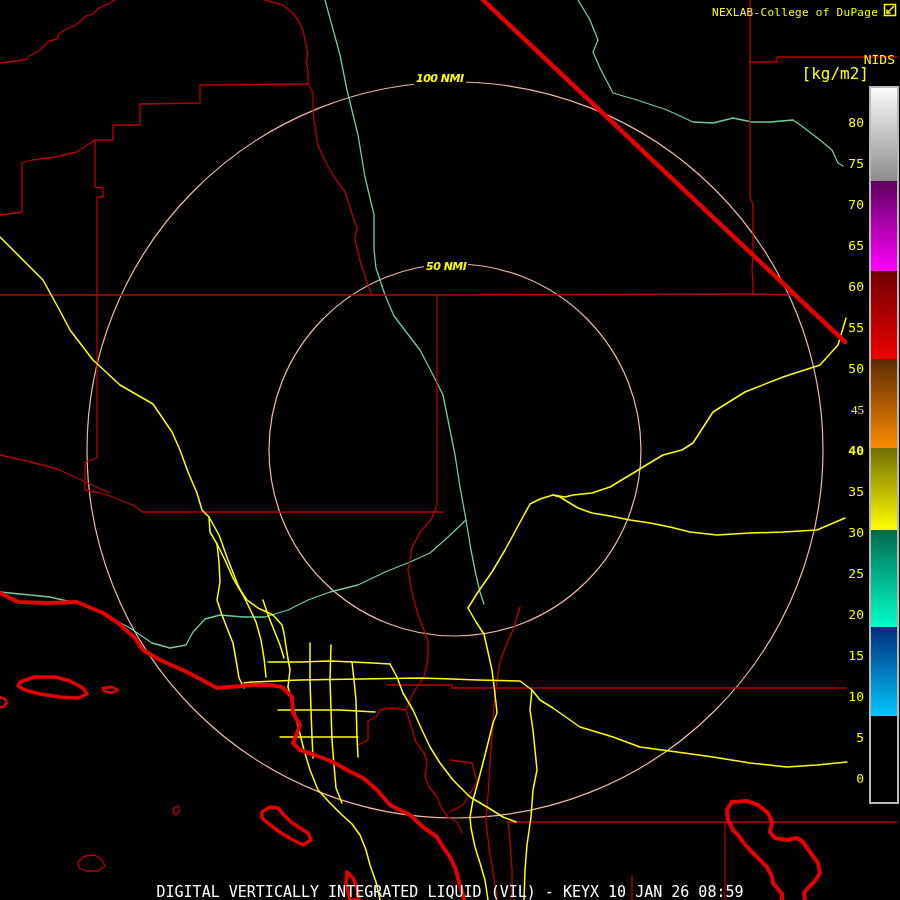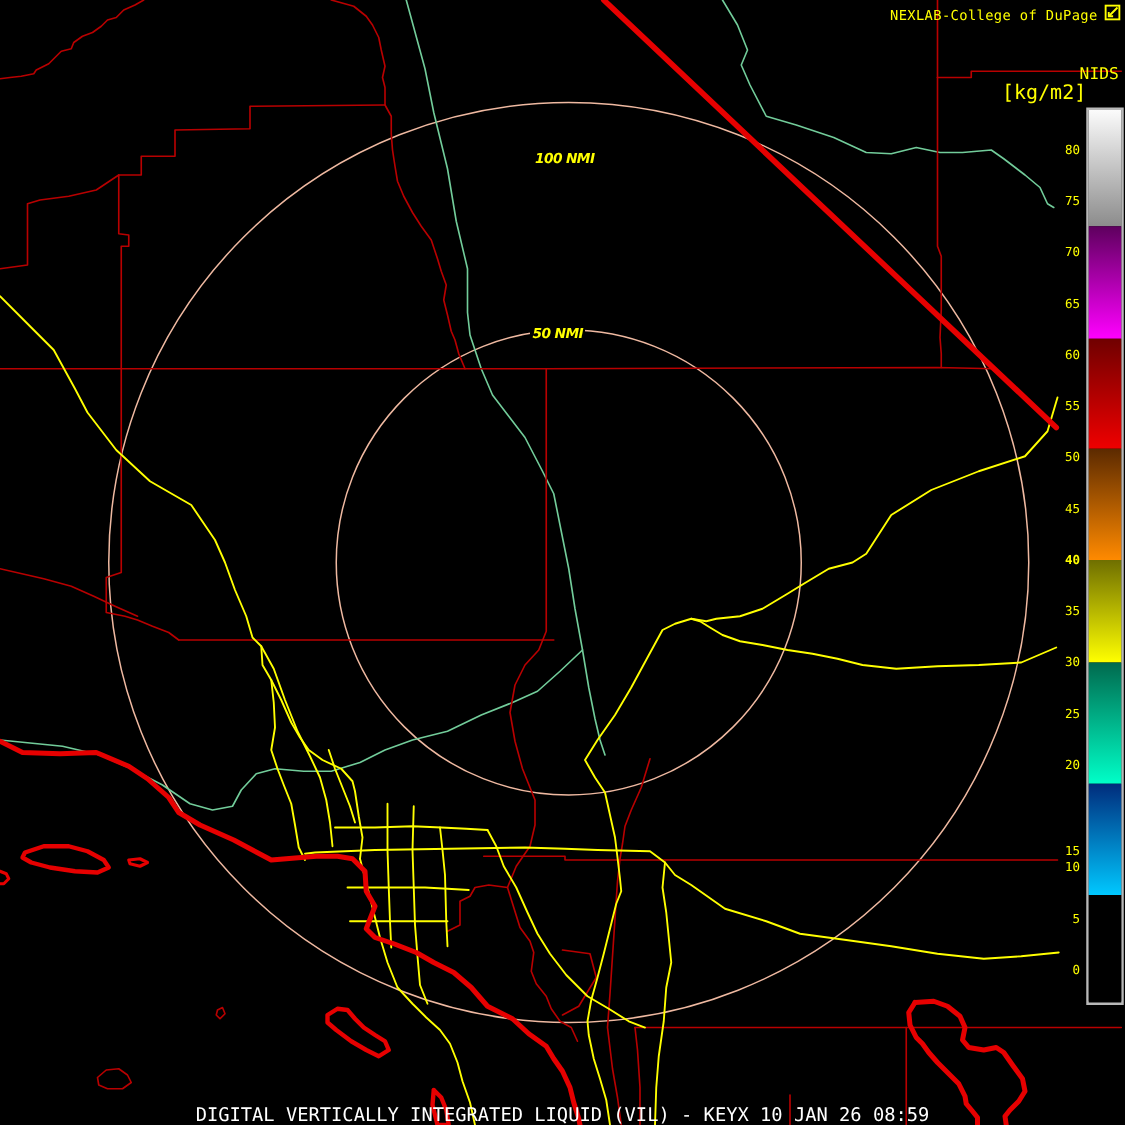--- a/index.html
+++ b/index.html
@@ -7,21 +7,21 @@
          font-family:"DejaVu Sans Mono","Liberation Mono",monospace;}
   #map-svg{position:absolute;left:0;top:0;}
   .overlay{position:absolute;white-space:pre;}
   .brand{color:#ffff00;font-size:11px;letter-spacing:0.3px;}
   .nids{color:#ffff00;font-size:13px;}
   .units{color:#ffff00;font-size:16px;}
   .footer-title{color:#ffffff;font-size:15px;width:900px;text-align:center;}
   .cb-wrap{position:absolute;}
   .cb-bar{position:absolute;border:2px solid #b8b8b8;background:#000;}
   .cb-seg{position:absolute;left:0;width:100%;}
-  .cb-tick{position:absolute;color:#ffff00;font-size:10px;text-align:right;width:30px;}
+  .cb-tick{position:absolute;color:#ffff00;font-size:13px;text-align:right;width:30px;}
   .ring-label{position:absolute;color:#ffff00;background:#000;padding:0 2px;
     font-family:"DejaVu Sans","Liberation Sans",sans-serif;
     font-size:11px;font-weight:bold;font-style:italic;letter-spacing:-0.5px;}
   .logo{position:absolute;}
 </style>
 </head>
 <body>
 
 <div class="stage">
 
@@ -113,33 +113,33 @@
         <div class="cb-seg" style="top: 628px; height: 85px; background: linear-gradient(rgb(0, 0, 0), rgb(0, 0, 0));"></div>
       </div>
     <div id="colorbar-ticks">
         <div class="cb-tick" style="left: 834px; top: 115px;">80</div>
         <div class="cb-tick" style="left: 834px; top: 156px;">75</div>
         <div class="cb-tick" style="left: 834px; top: 197px;">70</div>
         <div class="cb-tick" style="left: 834px; top: 238px;">65</div>
         <div class="cb-tick" style="left: 834px; top: 279px;">60</div>
         <div class="cb-tick" style="left: 834px; top: 320px;">55</div>
         <div class="cb-tick" style="left: 834px; top: 361px;">50</div>
-        <div class="cb-tick" style="left: 834px; top: 402px;">45</div>
+        <div class="cb-tick" style="left: 834px; top: 402px; font-family: Liberation Serif, serif;">45</div>
         <div class="cb-tick" style="left: 834px; top: 443px; font-weight: bold;">40</div>
         <div class="cb-tick" style="left: 834px; top: 484px;">35</div>
         <div class="cb-tick" style="left: 834px; top: 525px;">30</div>
         <div class="cb-tick" style="left: 834px; top: 566px;">25</div>
         <div class="cb-tick" style="left: 834px; top: 607px;">20</div>
-        <div class="cb-tick" style="left: 834px; top: 648px; margin-top: 28px;">15</div>
+        <div class="cb-tick" style="left: 834px; top: 648px;">15</div>
         <div class="cb-tick" style="left: 834px; top: 689px;">10</div>
         <div class="cb-tick" style="left: 834px; top: 730px;">5</div>
         <div class="cb-tick" style="left: 834px; top: 771px;">0</div>
       </div>
   </div>
 
   <div id="ring-labels">
-      <div class="ring-label" style="left: 426px; top: 72px; margin-top: 48px;">100 NMI</div>
+      <div class="ring-label" style="left: 414px; top: 72px;">100 NMI</div>
       <div class="ring-label" style="left: 424px; top: 260px;">50 NMI</div>
     </div>
 
   <div class="overlay footer-title" style="left:0;top:883px;">DIGITAL VERTICALLY INTEGRATED LIQUID (VIL) - KEYX 10 JAN 26 08:59</div>
 
 </div>
 
 </body></html>

